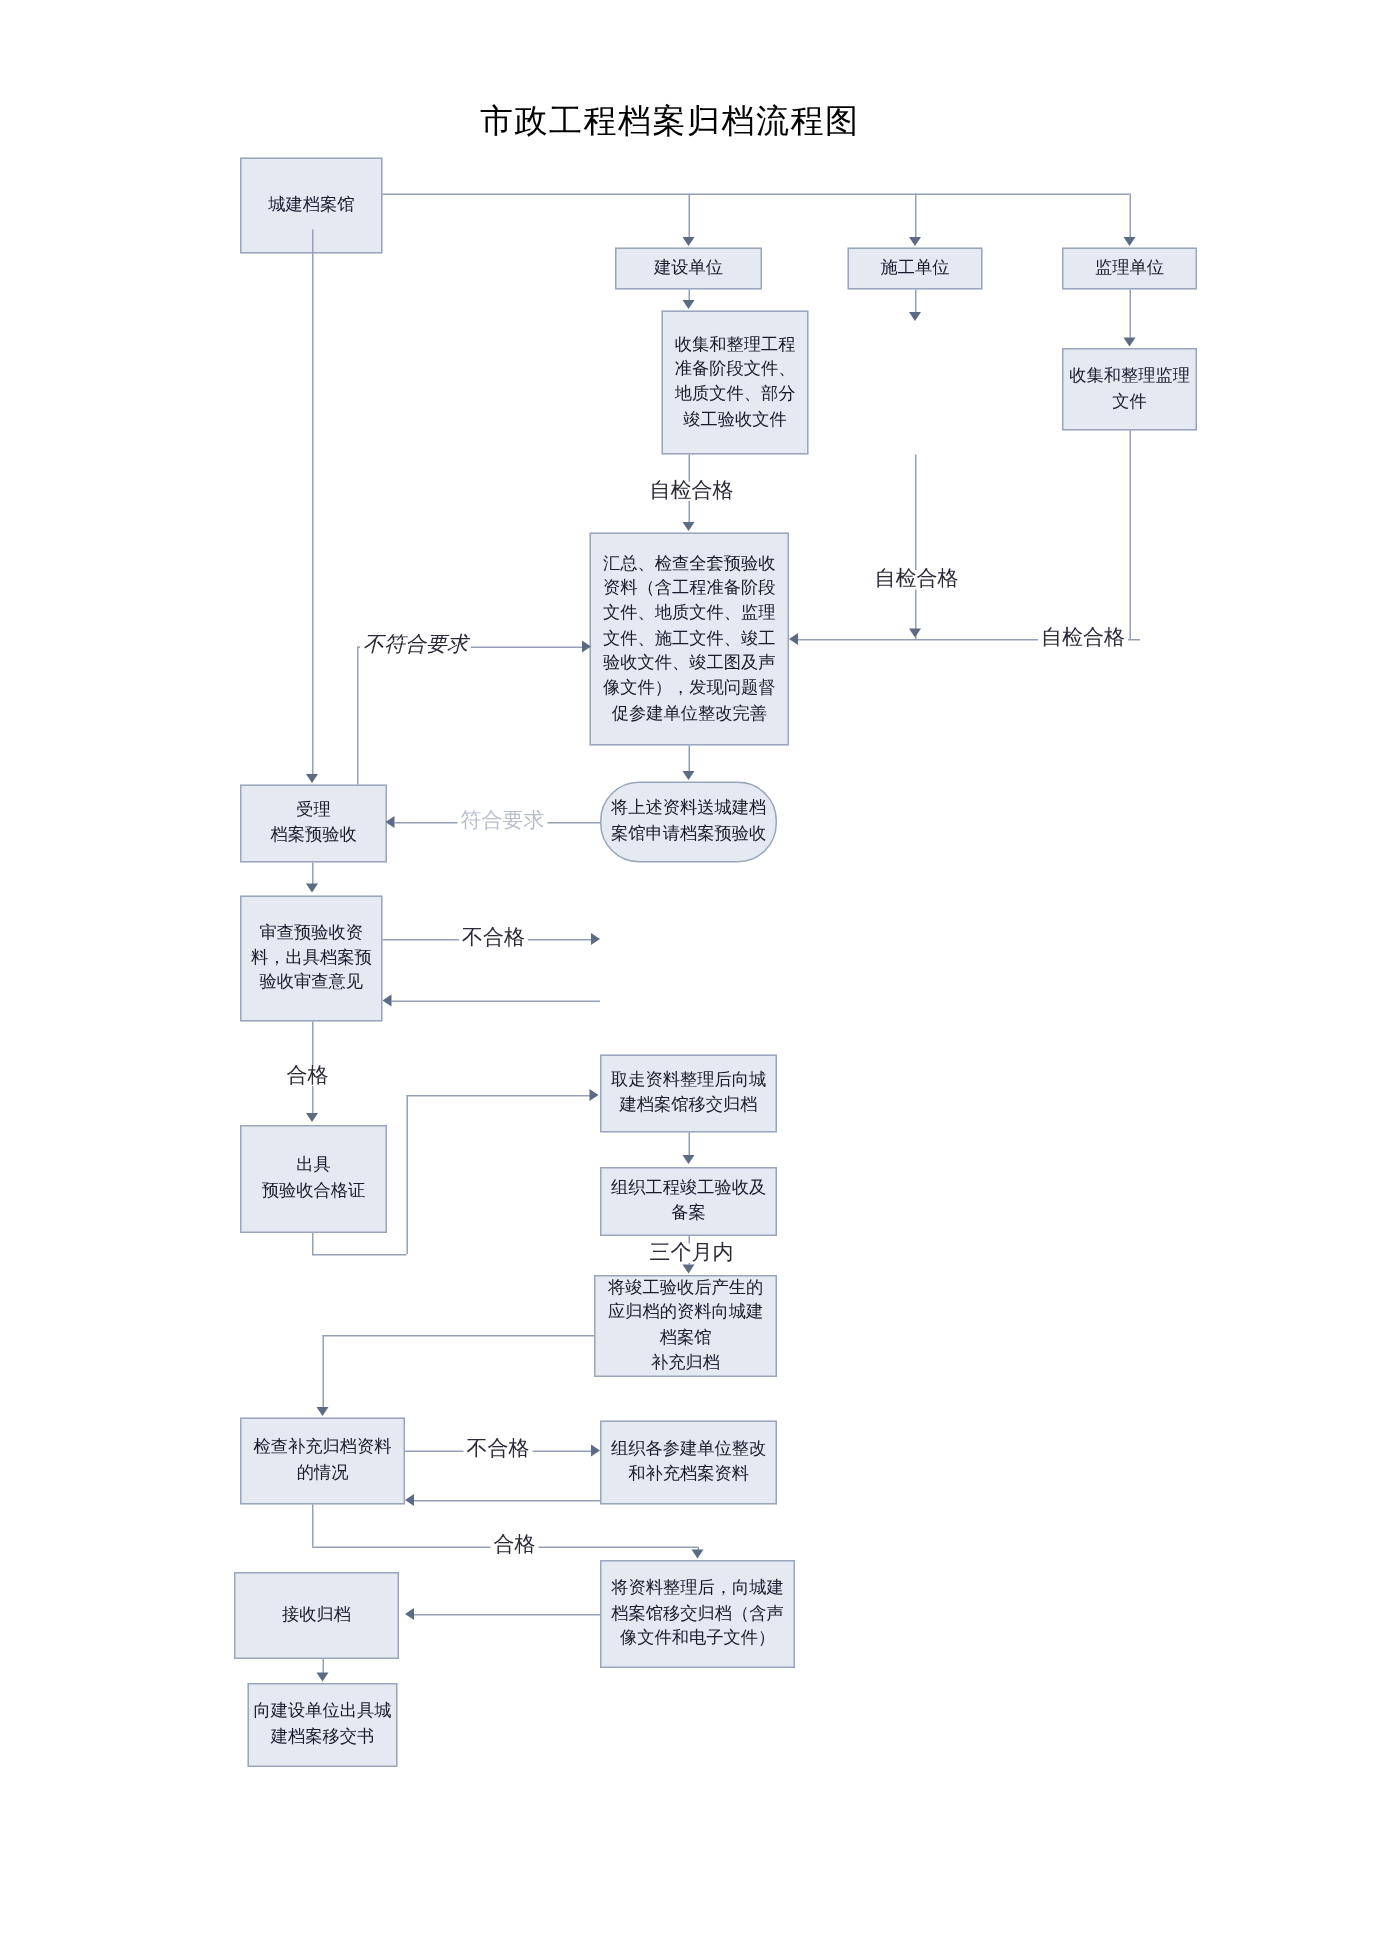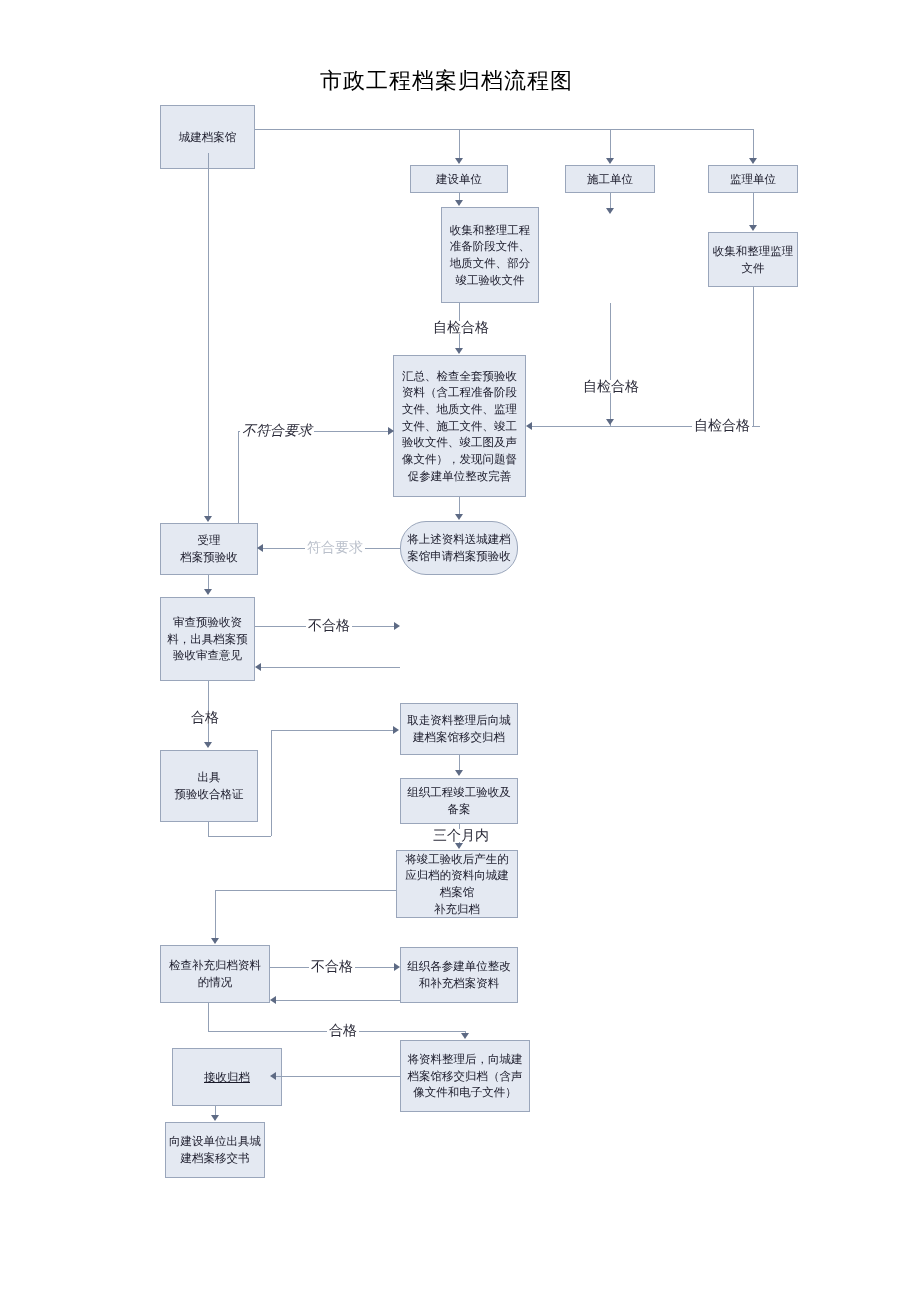--- a/index.html
+++ b/index.html
@@ -123,21 +123,21 @@
   </div>
 
   <div class="box" style="left:160px;top:945px;width:110px;height:58px;">
     <span>检查补充归档资料的情况</span>
   </div>
 
   <div class="box" style="left:400px;top:947px;width:118px;height:56px;">
     <span>组织各参建单位整改和补充档案资料</span>
   </div>
 
-  <div class="box" style="left:172px;top:1048px;width:110px;height:58px;text-decoration:underline;">
+  <div class="box" style="left:156px;top:1048px;width:110px;height:58px;">
     <span>接收归档</span>
   </div>
 
   <div class="box" style="left:400px;top:1040px;width:130px;height:72px;">
     <span>将资料整理后，向城建档案馆移交归档（含声像文件和电子文件）</span>
   </div>
 
   <div class="box" style="left:165px;top:1122px;width:100px;height:56px;">
     <span>向建设单位出具城建档案移交书</span>
   </div>

